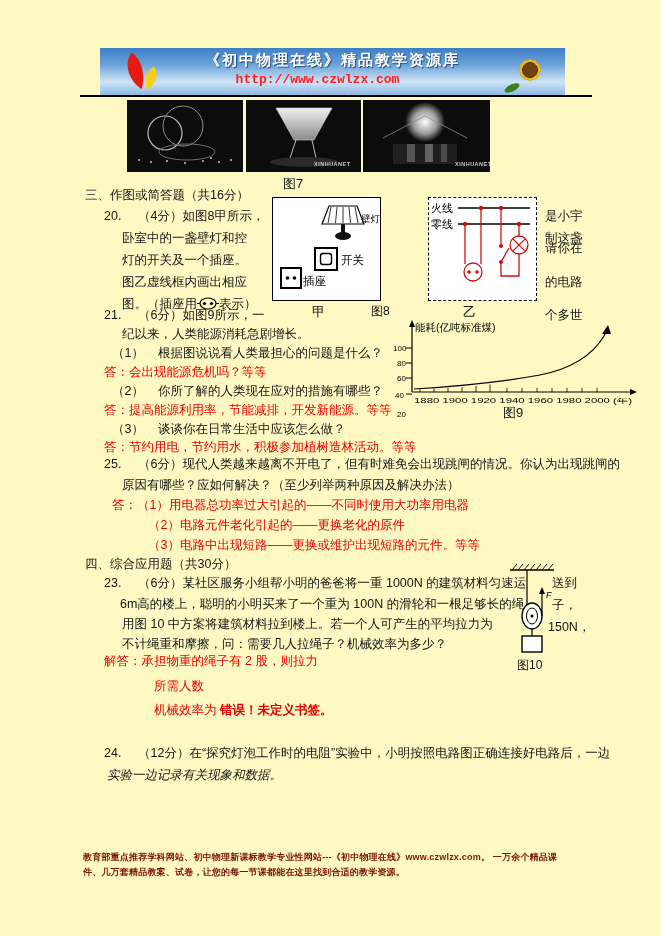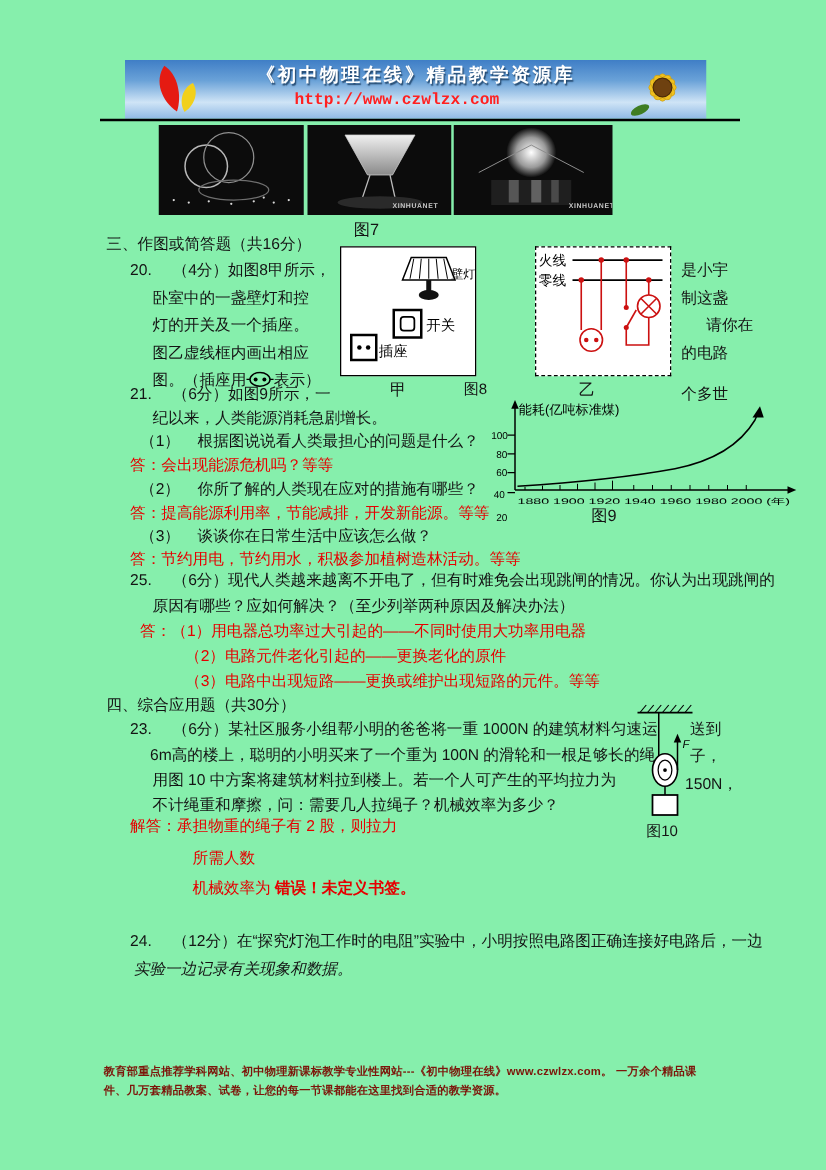--- a/index.html
+++ b/index.html
@@ -1,16 +1,16 @@
 <!DOCTYPE html>
 <html><head>
 <meta charset="utf-8">
 <style>
   html,body{margin:0;padding:0;background:#ffffff;}
-  .page{position:relative;width:661px;height:936px;background:#86efac;overflow:hidden;
+  .page{position:relative;width:661px;height:936px;background:#fef9c3;overflow:hidden;
         font-family:"Liberation Sans","DejaVu Sans",sans-serif;color:#111;}
   .abs{position:absolute;}
   .ln{position:absolute;font-size:12.5px;line-height:16px;white-space:nowrap;color:#141414;}
   .red{color:#e60000;}
   .b{font-weight:bold;}
   .cap{position:absolute;font-size:12px;color:#141414;white-space:nowrap;}
   
   .banner{position:absolute;left:100px;top:48px;width:465px;height:47px;overflow:hidden;
           background:linear-gradient(180deg,#3f7ec6 0%,#6aa2d8 35%,#cfe4f6 72%,#8fb9e4 100%);}
   .banner-title{position:absolute;left:0;right:0;top:3px;text-align:center;color:#ffffff;
@@ -120,21 +120,21 @@
     <span>图。（插座用</span><svg width="22" height="13" viewBox="0 0 22 13" style="vertical-align:-2px">
         <line x1="0" y1="6.5" x2="3" y2="6.5" stroke="#000"></line>
         <line x1="19" y1="6.5" x2="22" y2="6.5" stroke="#000"></line>
         <ellipse cx="11" cy="6.5" rx="8" ry="5.5" fill="none" stroke="#000" stroke-width="1.2"></ellipse>
         <circle cx="7.5" cy="6.5" r="1.6" fill="#000"></circle>
         <circle cx="14.5" cy="6.5" r="1.6" fill="#000"></circle>
       </svg><span>表示）</span>
   </div>
   <div class="ln" style="left:545px;top:208px;">是小宇</div>
   <div class="ln" style="left:545px;top:230px;">制这盏</div>
-  <div class="ln" style="left:545px;top:252px;margin-left:20px;">请你在</div>
+  <div class="ln" style="left:545px;top:240px;">请你在</div>
   <div class="ln" style="left:545px;top:274px;">的电路</div>
 
   <div class="fig-jia">
     <svg width="107" height="102" viewBox="0 0 107 102">
       <g>
         <path d="M56,8 L84,8 L91,26 L49,26 Z" fill="#fff" stroke="#000" stroke-width="1.2"></path>
         <line x1="58" y1="9" x2="55" y2="25" stroke="#000" stroke-width="0.8"></line>
         <line x1="64" y1="9" x2="62.5" y2="25" stroke="#000" stroke-width="0.8"></line>
         <line x1="70" y1="9" x2="70" y2="25" stroke="#000" stroke-width="0.8"></line>
         <line x1="76" y1="9" x2="77.5" y2="25" stroke="#000" stroke-width="0.8"></line>
@@ -237,21 +237,21 @@
           <line x1="160" y1="74" x2="160" y2="70"></line>
         <line x1="175" y1="74" x2="175" y2="70"></line>
           <line x1="190" y1="74" x2="190" y2="70"></line>
         <line x1="205" y1="74" x2="205" y2="70"></line>
       </g>
       <path d="M22,71 C70,68 115,63 148,57 C178,51 200,38 212,18 L215,11" fill="none" stroke="#000" stroke-width="1.2"></path>
       <polygon points="210,16 216,7 219,16" fill="#000"></polygon>
       <text x="22" y="85" font-size="6.5" textLength="218" lengthAdjust="spacingAndGlyphs">1880  1900  1920  1940   1960  1980  2000 (年)</text>
     </svg>
   </div>
-  <div class="cap" style="left:473px;top:404px;font-size:13px;">图9</div>
+  <div class="cap" style="left:503px;top:404px;font-size:13px;">图9</div>
 
   <div class="ln" style="left:104px;top:456px;">25.</div>
   <div class="ln" style="left:138px;top:456px;">（6分）现代人类越来越离不开电了，但有时难免会出现跳闸的情况。你认为出现跳闸的</div>
   <div class="ln" style="left:122px;top:477px;">原因有哪些？应如何解决？（至少列举两种原因及解决办法）</div>
   <div class="ln red" style="left:112px;top:497px;">答：（1）用电器总功率过大引起的——不同时使用大功率用电器</div>
   <div class="ln red" style="left:148px;top:517px;">（2）电路元件老化引起的——更换老化的原件</div>
   <div class="ln red" style="left:148px;top:537px;">（3）电路中出现短路——更换或维护出现短路的元件。等等</div>
 
   <div class="ln" style="left:85px;top:556px;">四、综合应用题（共30分）</div>
 

